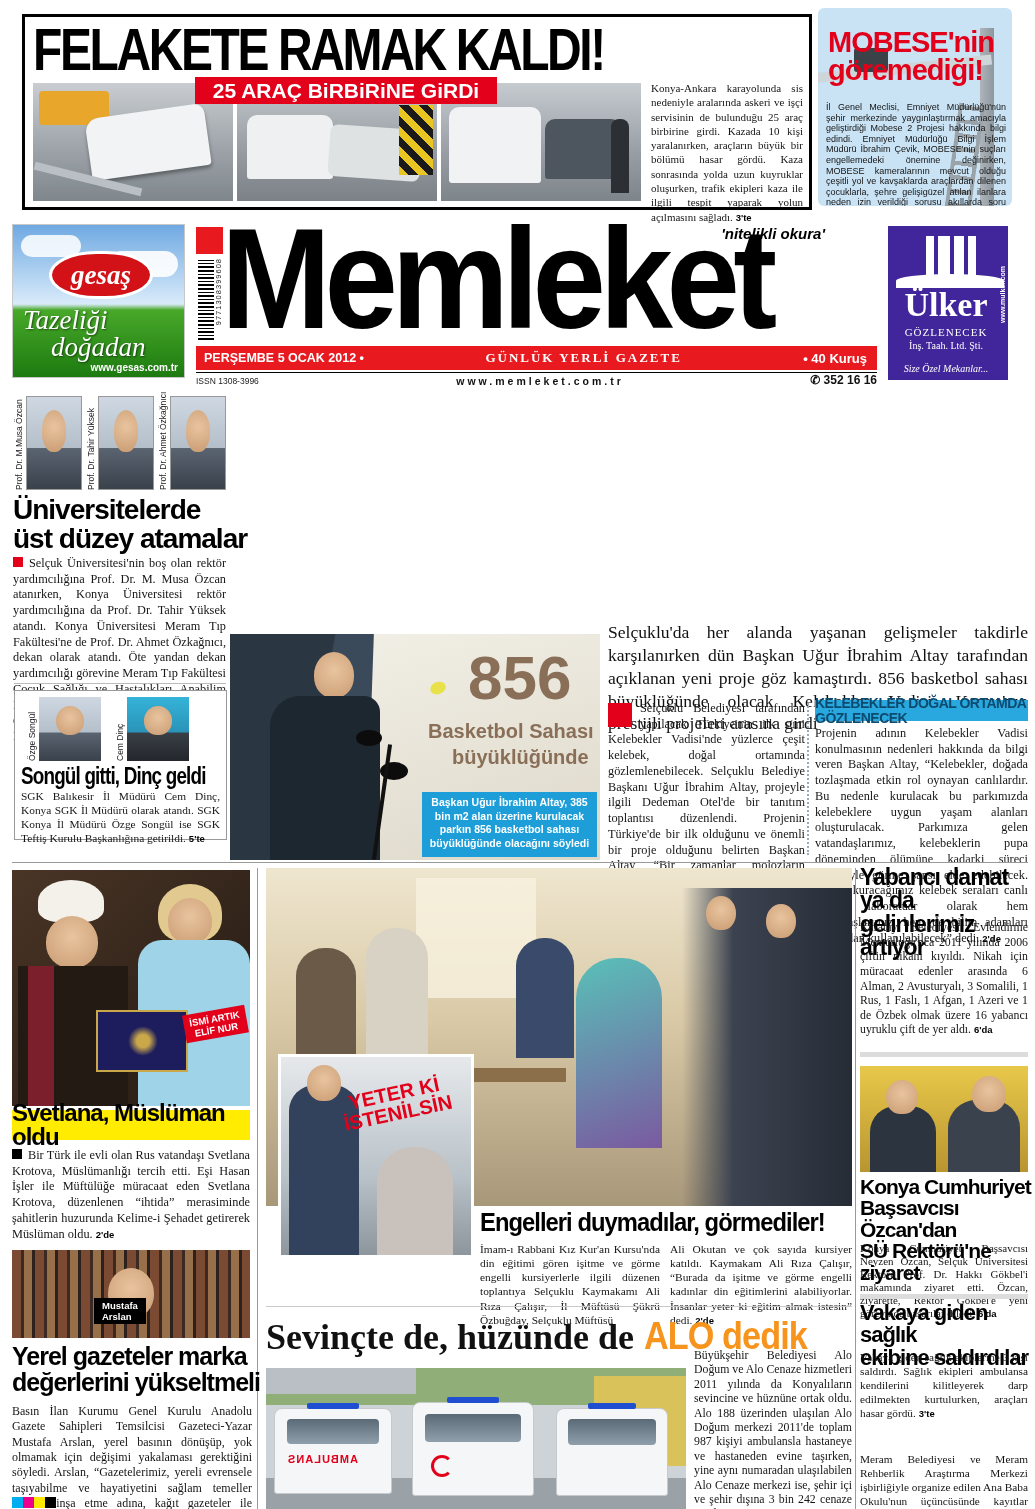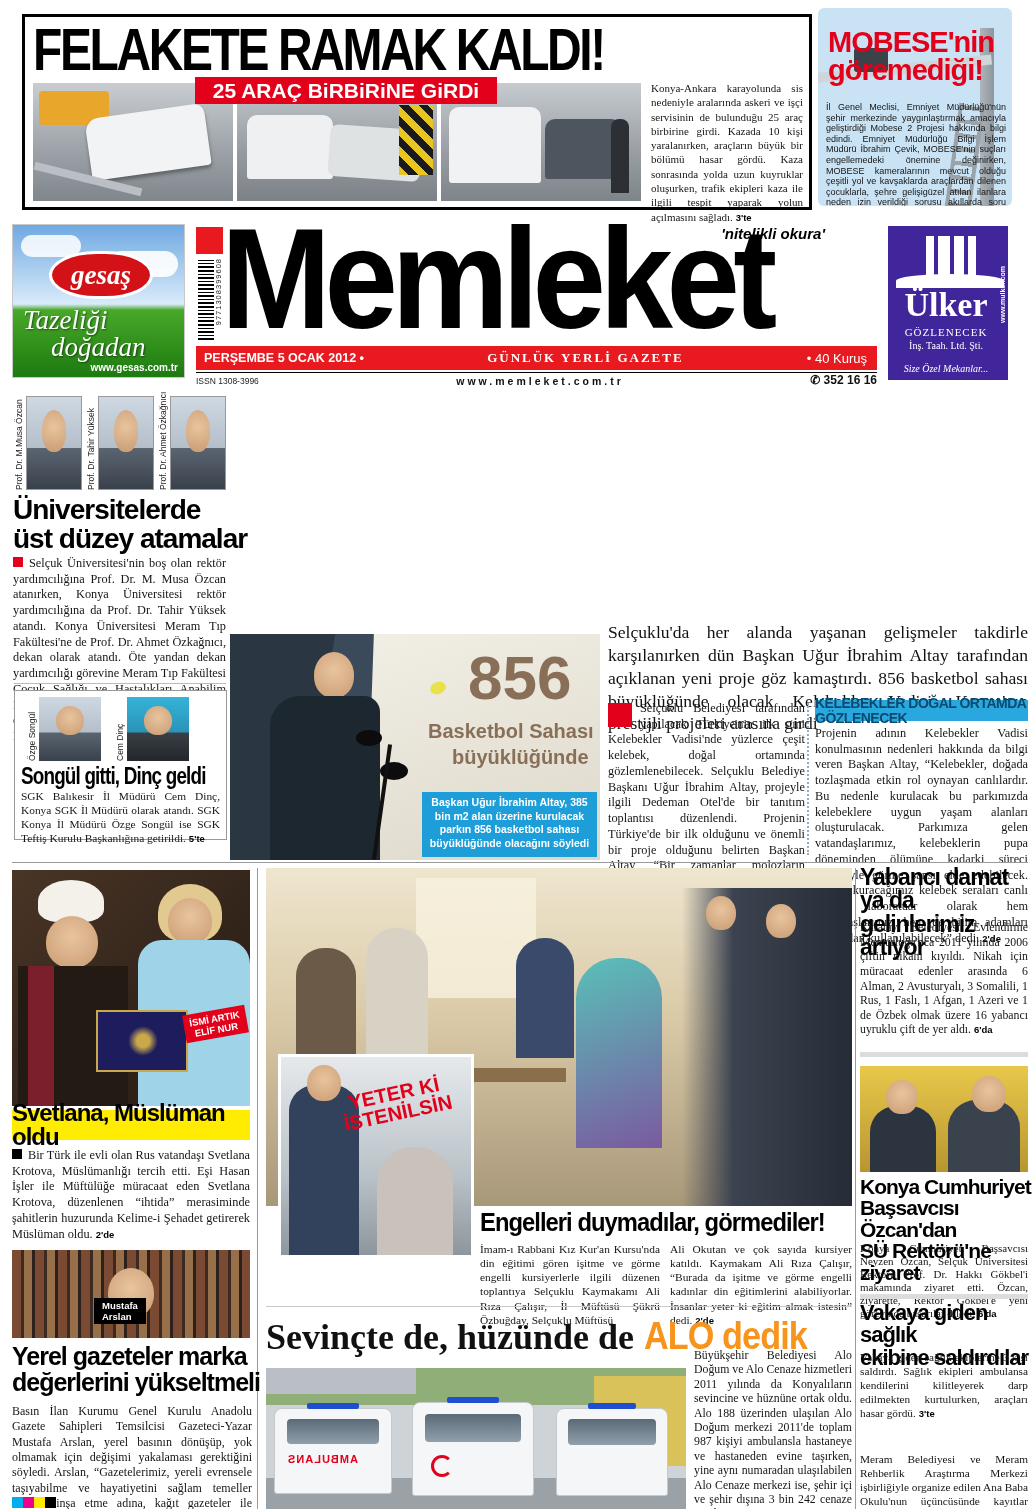--- a/index.html
+++ b/index.html
@@ -102,21 +102,21 @@
   <span class="vlab" style="left:214px;top:258px;font-size:7.5px;letter-spacing:1px;">9771308399608</span>
 
   <div style="position:absolute;left:221px;top:207px;">
     <span class="hcond scalex" style="font-size:142px;letter-spacing:-7px;transform:scaleX(0.93);">Memleket</span>
   </div>
   <span style="position:absolute;left:665px;top:225px;width:160px;text-align:right;font-family:'Liberation Sans',sans-serif;font-weight:bold;font-style:italic;font-size:15px;color:#000;">'nitelikli okura'</span>
 
   <div style="position:absolute;left:196px;top:346px;width:681px;height:24px;background:#e8191f;color:#fff;display:flex;align-items:center;">
     <span style="font-family:'Liberation Sans',sans-serif;font-weight:bold;font-size:12.5px;padding-left:8px;">PERŞEMBE 5 OCAK 2012 •</span>
     <span style="flex:1;text-align:center;font-family:'Liberation Serif',serif;font-weight:bold;font-size:13px;letter-spacing:2px;">GÜNLÜK YERLİ GAZETE</span>
-    <span style="font-family:'Liberation Sans',sans-serif;font-weight:normal;font-size:13px;padding-right:10px;">• 40 Kuruş</span>
+    <span style="font-family:'Liberation Sans',sans-serif;font-weight:bold;font-size:13px;padding-right:10px;">• 40 Kuruş</span>
   </div>
   <div class="rule-h" style="left:196px;top:372px;width:681px;background:#000;"></div>
   <span style="position:absolute;left:196px;top:376px;font-family:'Liberation Sans',sans-serif;font-size:8.5px;color:#222;">ISSN 1308-3996</span>
   <span style="position:absolute;left:340px;top:375px;width:400px;text-align:center;font-family:'Liberation Sans',sans-serif;font-weight:bold;font-size:10.5px;letter-spacing:3px;color:#111;">www.memleket.com.tr</span>
   <span style="position:absolute;left:740px;top:373px;width:137px;text-align:right;font-family:'Liberation Sans',sans-serif;font-weight:bold;font-size:12px;color:#111;">
     <span>✆</span>
     <span>352 16 16</span>
   </span>
 
   <div class="photo" style="left:888px;top:226px;width:120px;height:154px;background:#41269b;">

